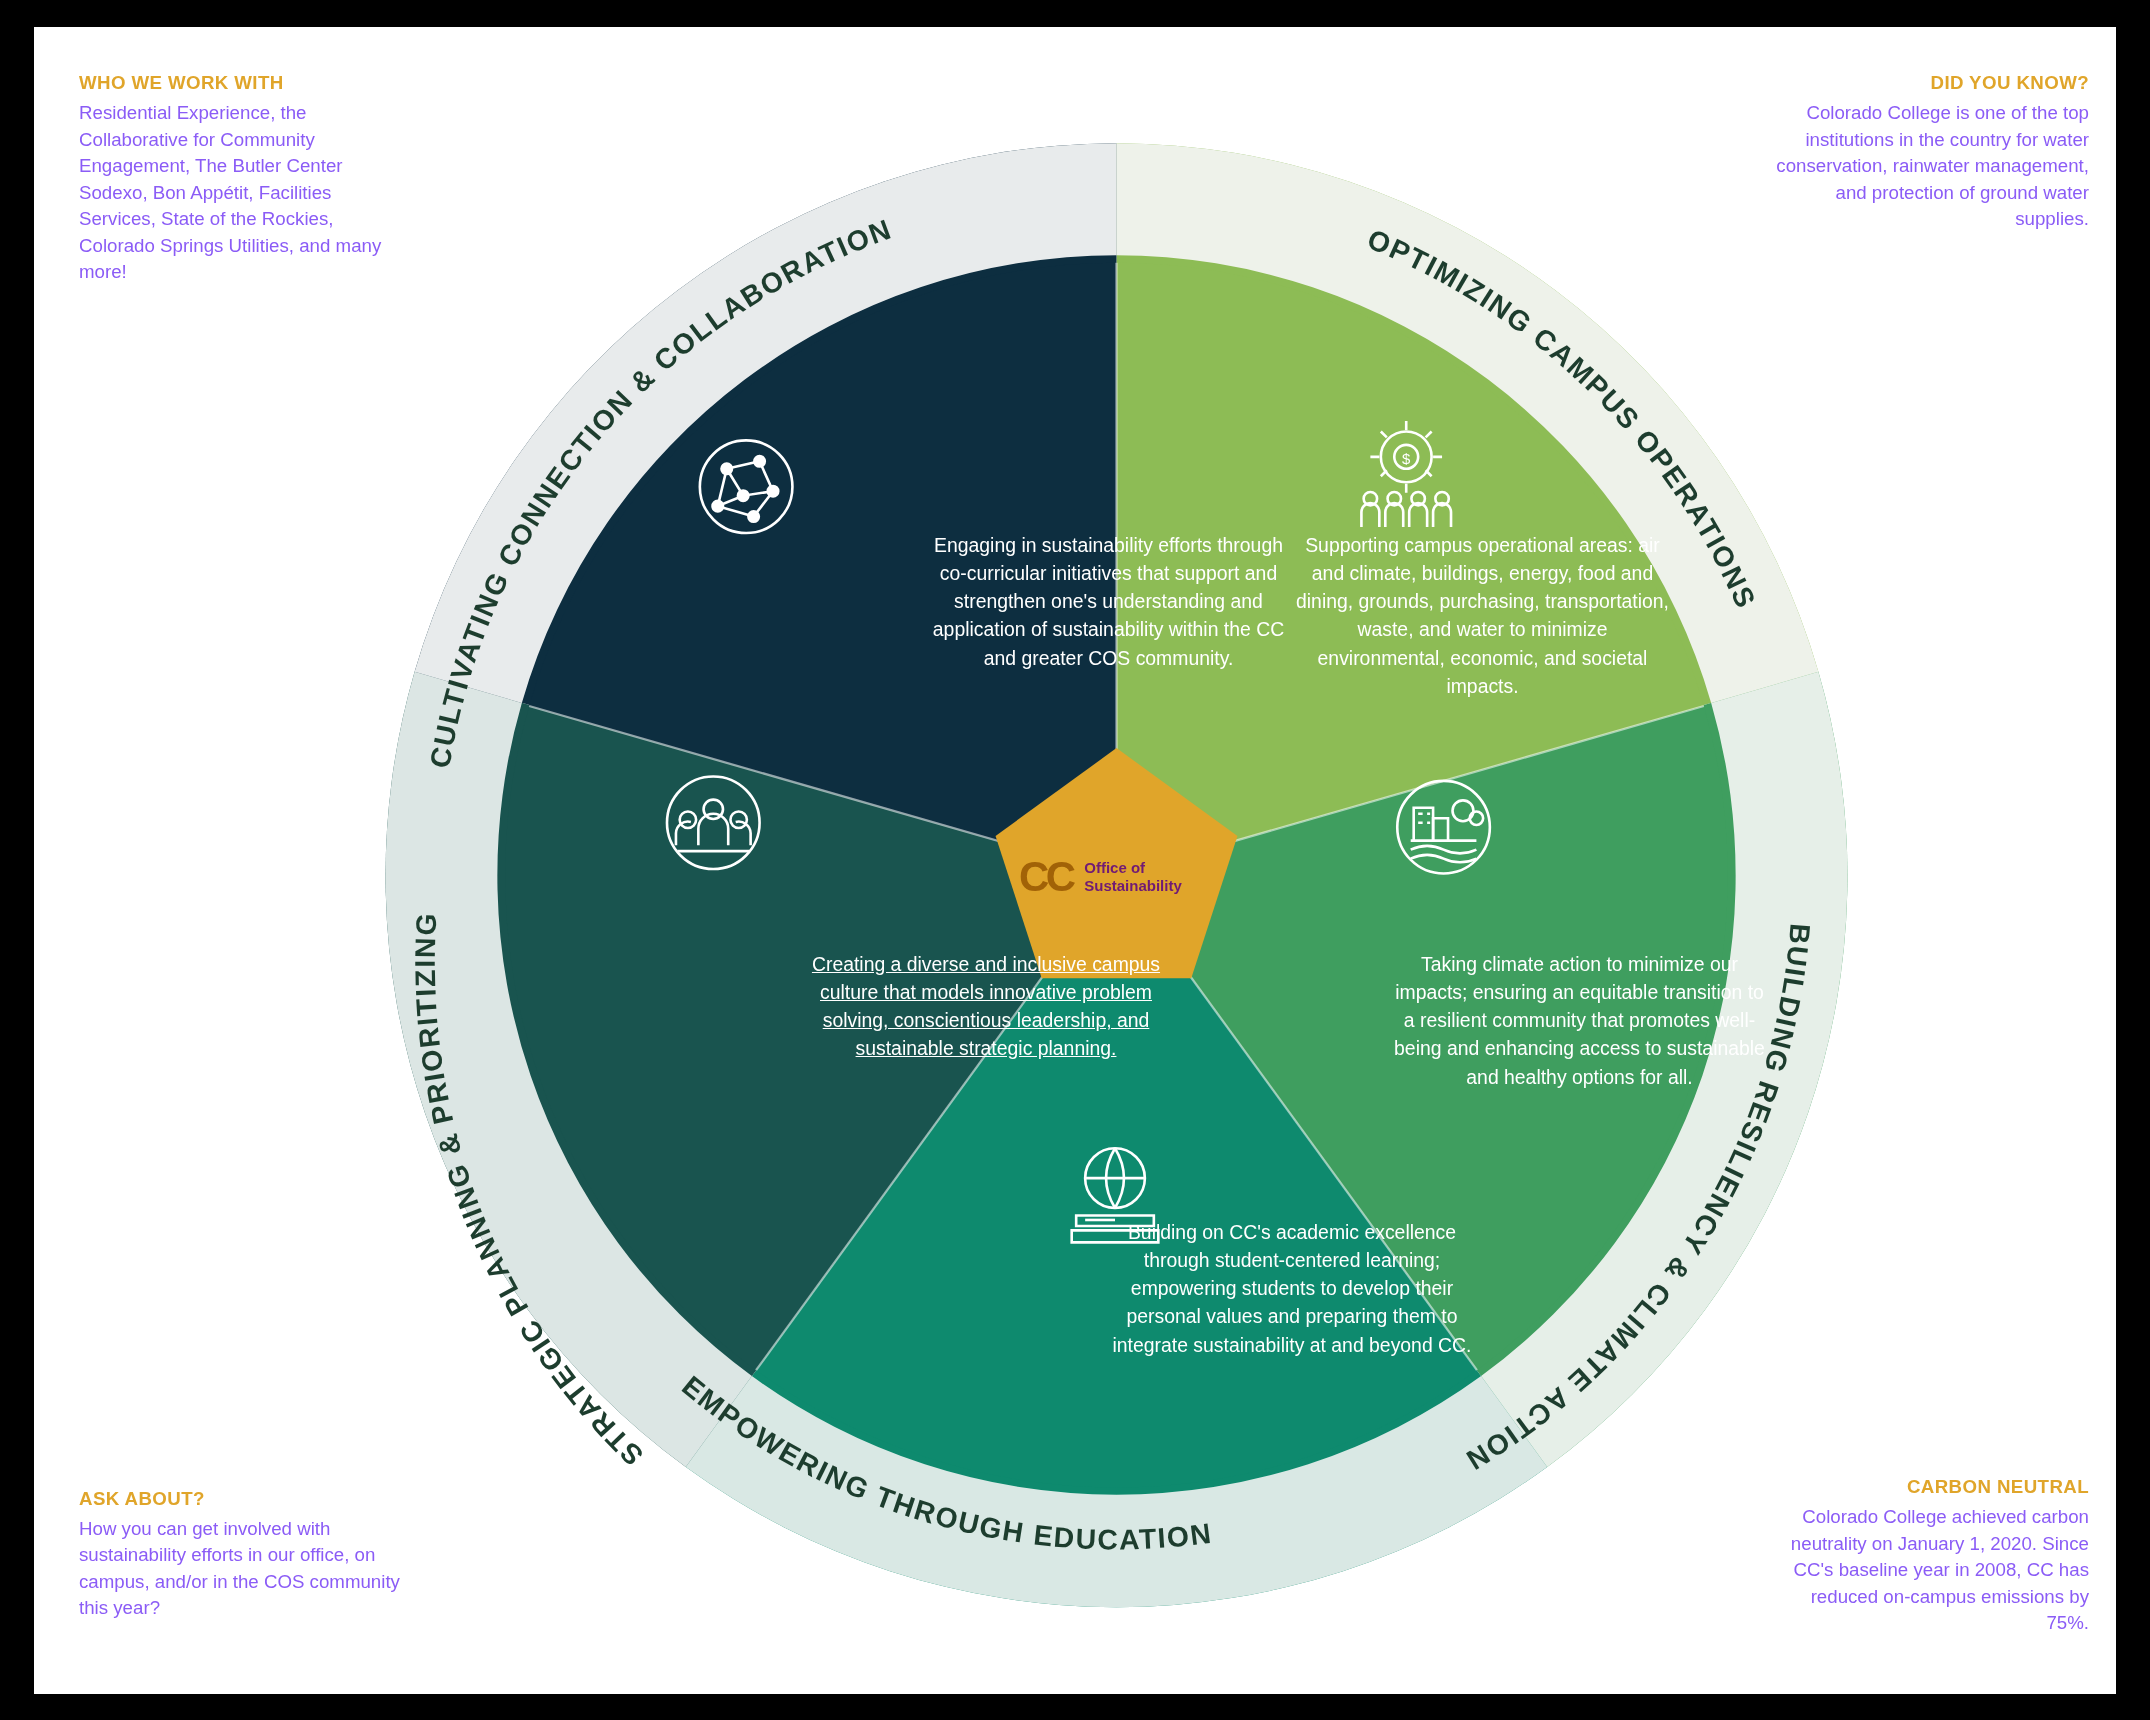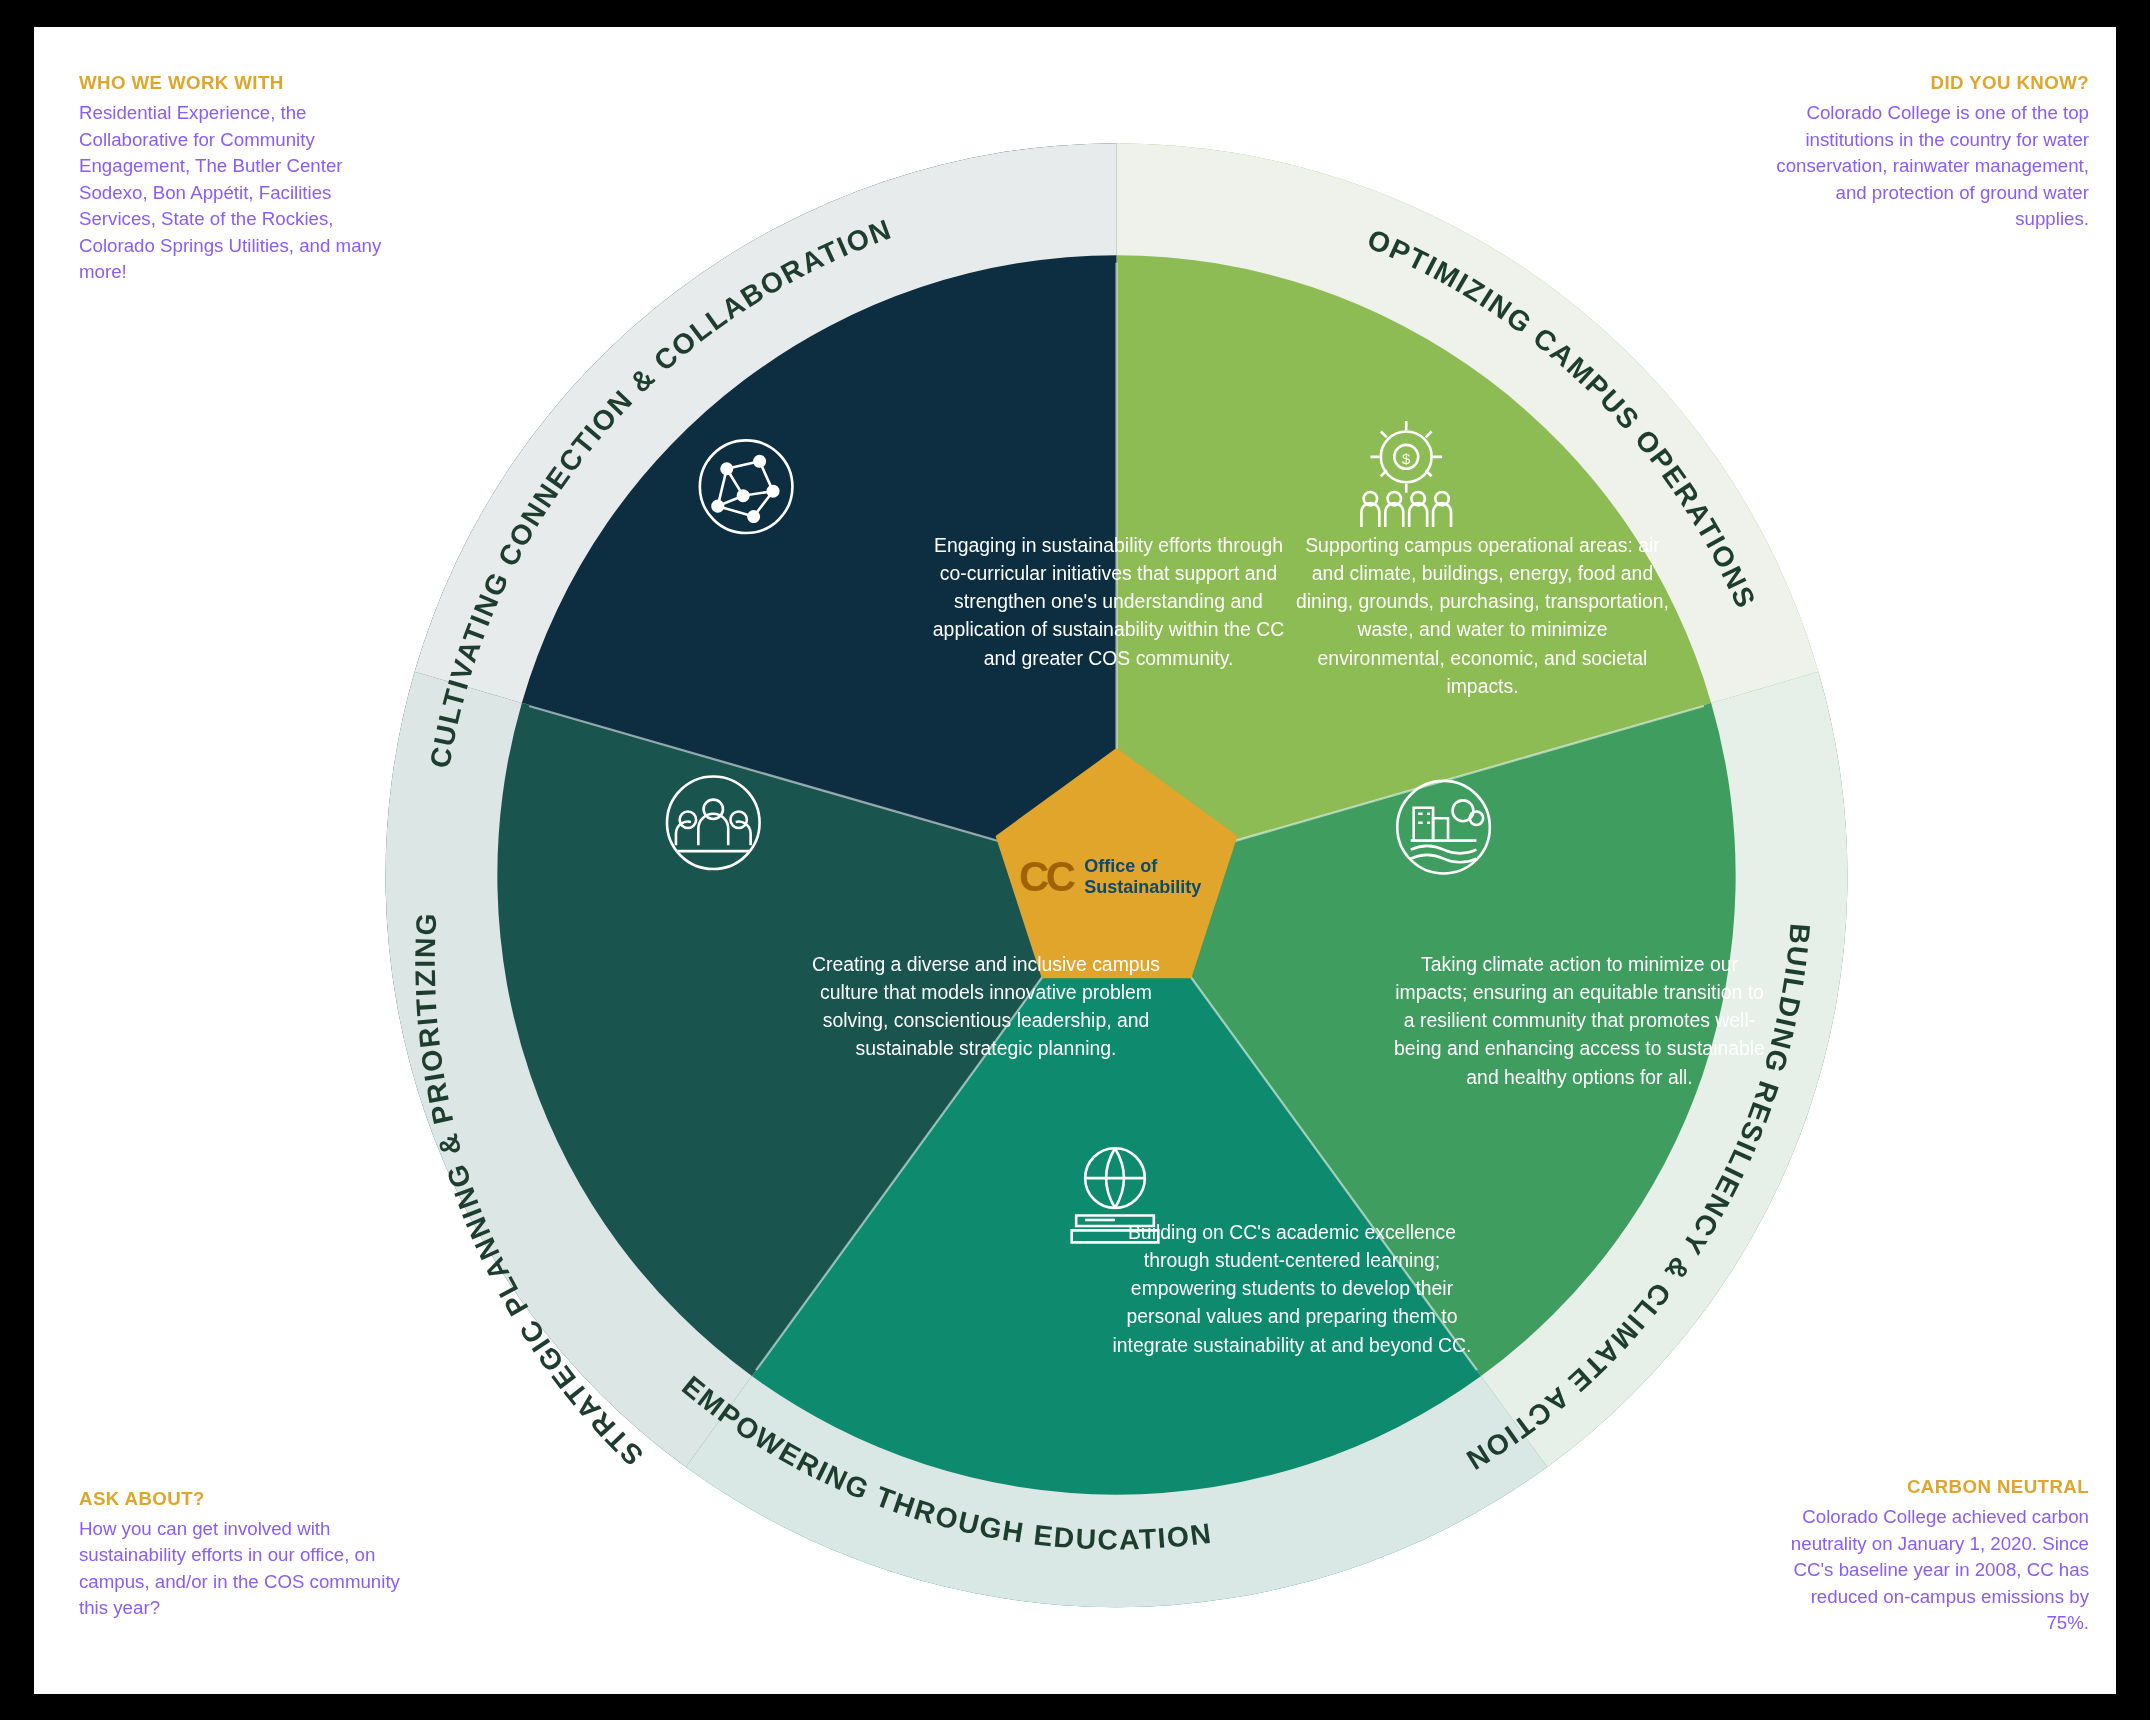--- a/index.html
+++ b/index.html
@@ -181,25 +181,25 @@
             <path d="M50,30 v-16 a16,16 0 0 0 -20,-15"></path>
             <path d="M-48,38 h96"></path>
           </g>
         </g>
       </svg>
 
       <div class="seg-text" style="left:971px;top:470px;width:373px;">Supporting campus operational areas: air and climate, buildings, energy, food and dining, grounds, purchasing, transportation, waste, and water to minimize environmental, economic, and societal impacts.</div>
       <div class="seg-text" style="left:597px;top:470px;width:373px;">Engaging in sustainability efforts through co-curricular initiatives that support and strengthen one's understanding and application of sustainability within the CC and greater COS community.</div>
       <div class="seg-text" style="left:1068px;top:889px;width:373px;">Taking climate action to minimize our impacts; ensuring an equitable transition to a resilient community that promotes well-being and enhancing access to sustainable and healthy options for all.</div>
       <div class="seg-text" style="left:784px;top:1157px;width:366px;">Building on CC's academic excellence through student-centered learning; empowering students to develop their personal values and preparing them to integrate sustainability at and beyond CC.</div>
-      <div class="seg-text" style="left:478px;top:889px;width:366px;">Creating a diverse and inclusive campus culture that models innovative problem solving, conscientious leadership, and sustainable strategic planning.</div>
+      <div class="seg-text" style="left:478px;top:889px;width:366px;text-decoration:underline;">Creating a diverse and inclusive campus culture that models innovative problem solving, conscientious leadership, and sustainable strategic planning.</div>
 
       <div class="pentlogo" style="left:694px;top:795px;width:231px;display:flex;align-items:center;gap:12px;">
         <div style="font-size:42px;font-weight:bold;letter-spacing:-3.7px;line-height:1;color:#a16207;">CC</div>
-        <div style="font-size:18px;font-weight:bold;line-height:1.18;color:#0c4a6e;">
+        <div style="font-size:15px;font-weight:bold;line-height:1.18;color:#701a75;">
           <div>Office of</div>
           <div>Sustainability</div>
         </div>
       </div>
     </div>
 
   </div>
 </div>
 
 

